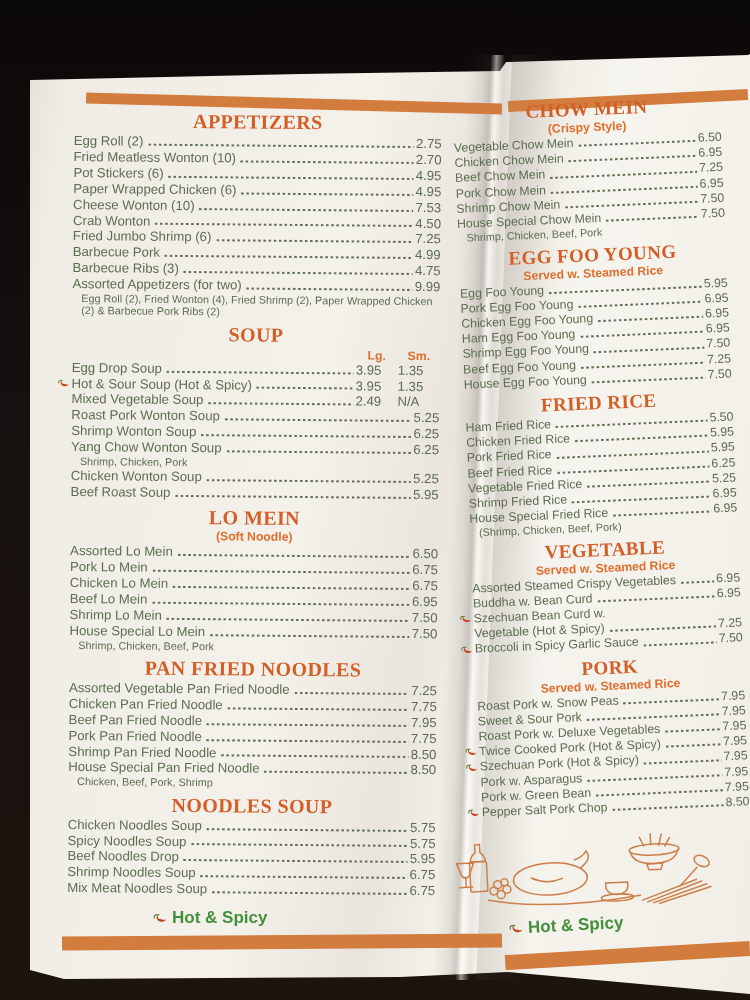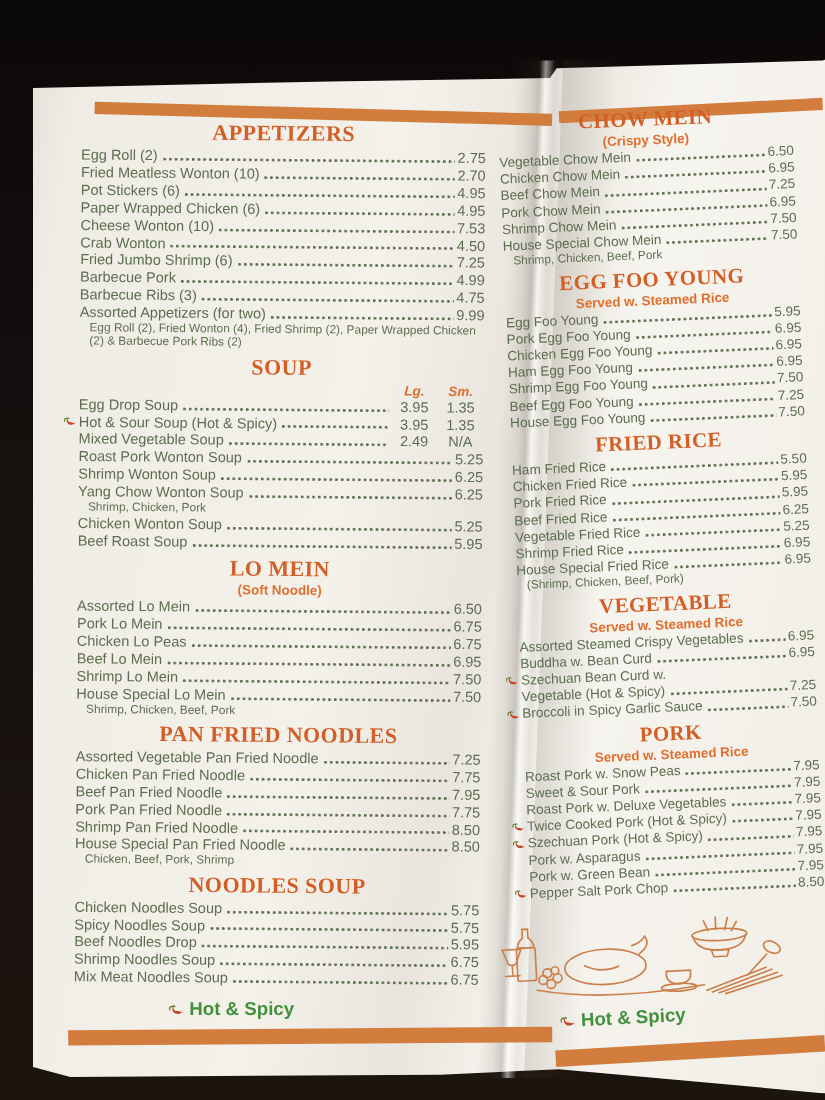--- a/index.html
+++ b/index.html
@@ -46,23 +46,23 @@
   .section-sub{text-align:center;color:#df6f2e;font-weight:bold;font-size:12.2px;line-height:13px;margin-bottom:1px;}
   .row{display:flex;align-items:flex-end;position:relative;font-size:13.2px;line-height:15.9px;font-weight:500;}
   .col-right .row{font-size:12.3px;line-height:15.2px;}
   .iname{white-space:nowrap;}
   .dots{
     flex:1 1 auto;min-width:6px;height:4px;margin:0 2px 3px 4px;
     background-image:radial-gradient(circle at 2px 2px,#5c6e4f 1.1px,rgba(0,0,0,0) 1.45px);
     background-size:5.2px 4px;background-repeat:repeat-x;background-position:0 0;
   }
   .price{white-space:nowrap;}
-  .plg,.psm{width:42px;text-align:center;white-space:nowrap;}
+  .plg,.psm{width:42px;text-align:left;white-space:nowrap;}
   .ph-row{display:flex;justify-content:flex-end;color:#df6f2e;font-weight:bold;font-size:12.3px;line-height:14px;}
-  .ph-row span{width:42px;text-align:center;font-style:italic;}
+  .ph-row span{width:42px;text-align:center;}
   .note{font-size:10.8px;line-height:12.3px;padding-left:9px;margin:0 0 1px 0;}
   .chili{position:absolute;left:-15px;bottom:3px;line-height:0;}
   
   .footer{position:absolute;color:#43903c;font-weight:bold;font-size:17px;display:flex;align-items:center;gap:5px;}
   .footer-left{left:152px;top:908px;}
   .footer-right{left:508px;top:916px;transform:rotate(-3deg);}
   .footer .chili-inline{line-height:0;}
   .illustration{position:absolute;left:453px;top:836px;transform:rotate(-3deg);transform-origin:top left;line-height:0;}
 </style>
 </head>
@@ -195,21 +195,21 @@
           <span class="iname">Assorted Lo Mein</span>
           <span class="dots"></span>
           <span class="price">6.50</span>
         </div>
         <div class="row">
           <span class="iname">Pork Lo Mein</span>
           <span class="dots"></span>
           <span class="price">6.75</span>
         </div>
         <div class="row">
-          <span class="iname">Chicken Lo Peas</span>
+          <span class="iname">Chicken Lo Mein</span>
           <span class="dots"></span>
           <span class="price">6.75</span>
         </div>
         <div class="row">
           <span class="iname">Beef Lo Mein</span>
           <span class="dots"></span>
           <span class="price">6.95</span>
         </div>
         <div class="row">
           <span class="iname">Shrimp Lo Mein</span>

